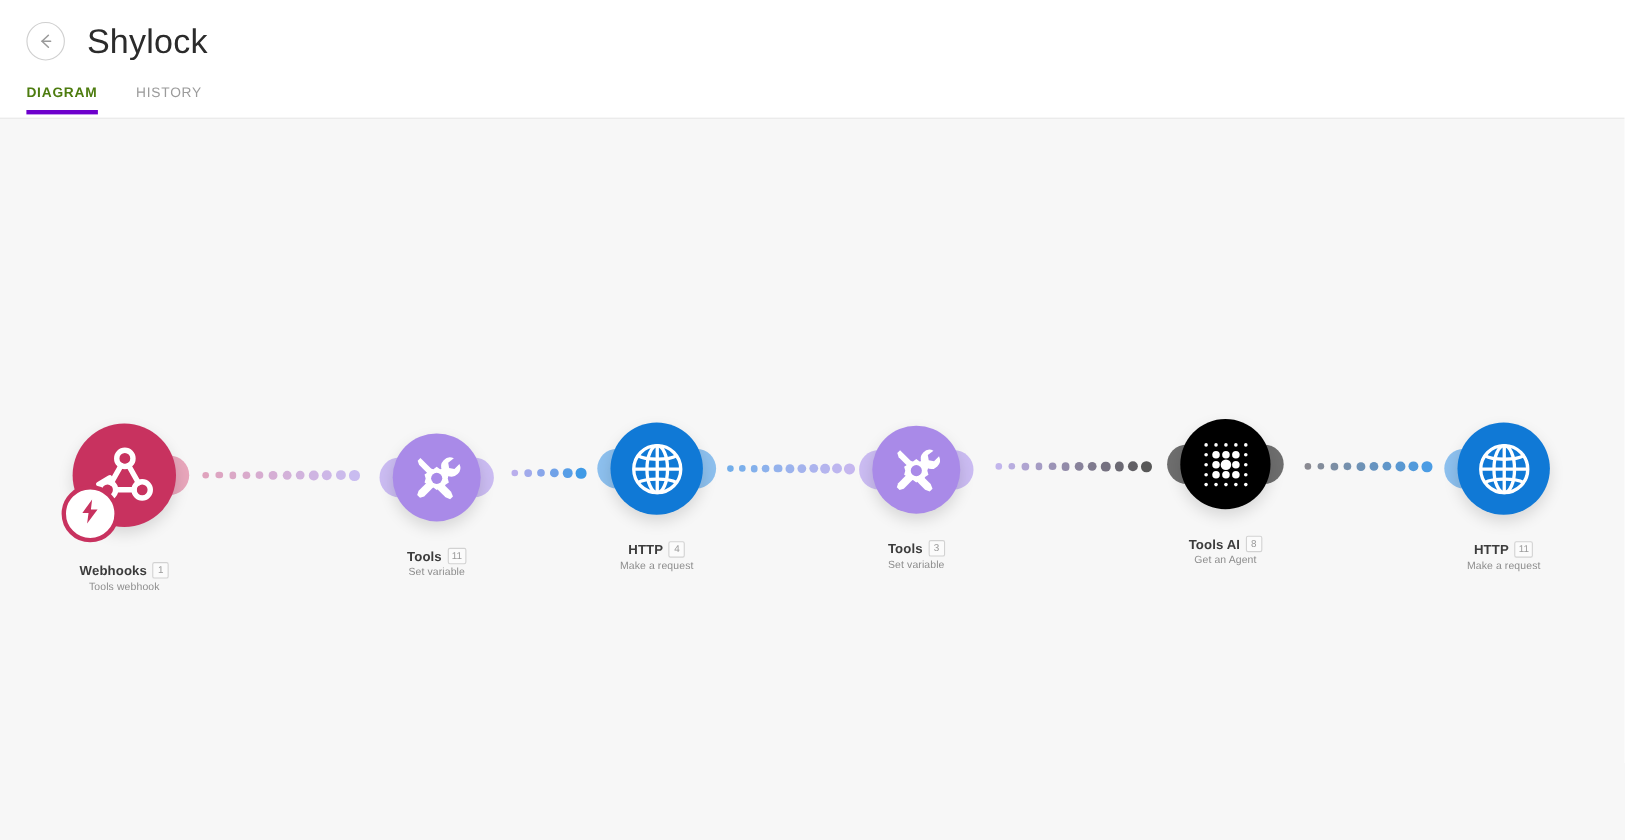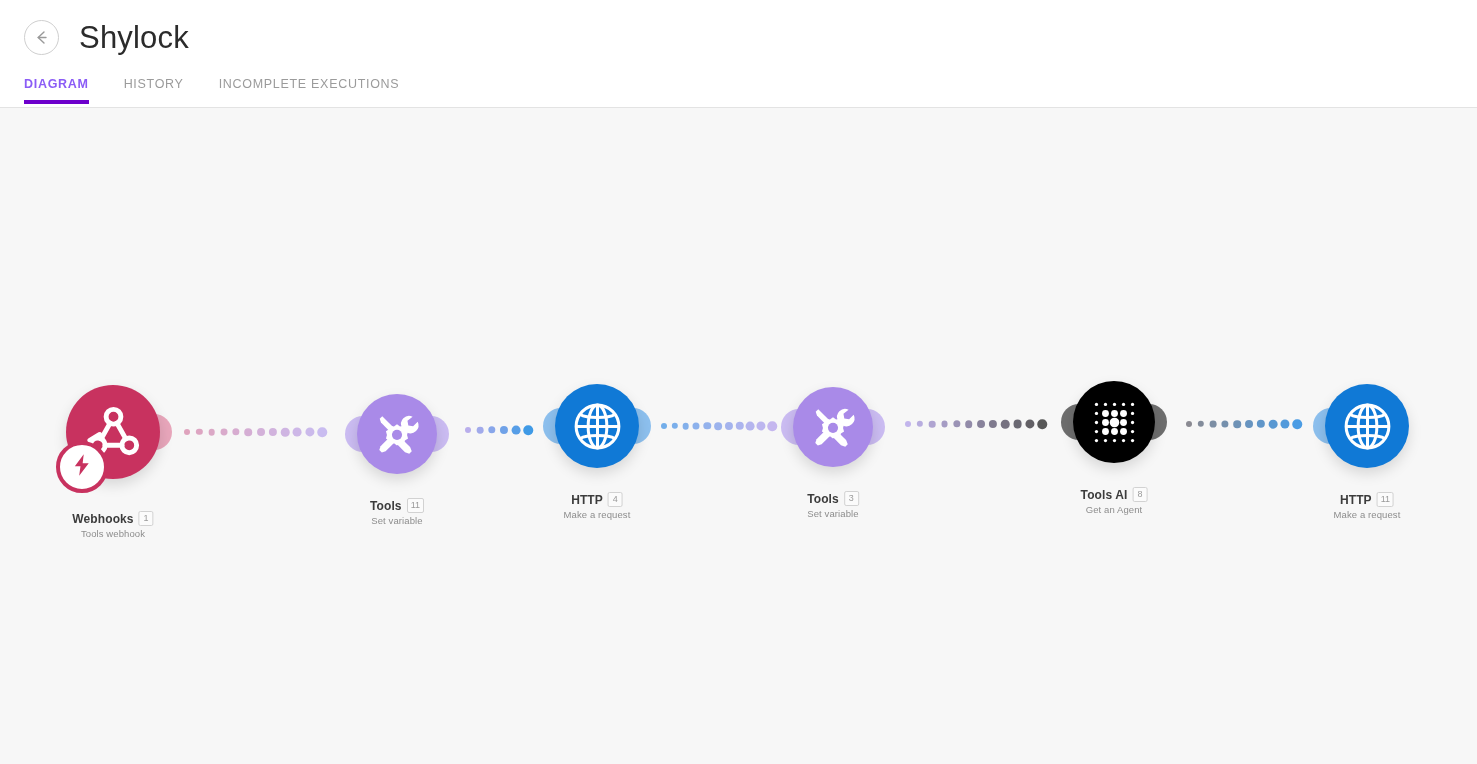--- a/index.html
+++ b/index.html
@@ -73,21 +73,21 @@
     color: #9b9b9b;
     text-transform: uppercase;
     padding: 0 0 13px 0;
     margin-right: 35px;
     cursor: pointer;
     white-space: nowrap;
     background: none;
     border: none;
     font-family: "Liberation Sans", sans-serif;
   }
-  .tab.active { color: #8b5cf6; font-weight: 700; }
+  .tab.active { color: #4d7c0f; font-weight: 700; }
   .tab.active::after {
     content: "";
     position: absolute;
     left: 0; right: 0; bottom: 0;
     height: 4px;
     background: #6d00cc;
   }
 
   .header-divider {
     position: absolute;
@@ -214,21 +214,20 @@
             <path d="M6.2 9.5 L14 9.5" fill="none" stroke="#9a9a9a" stroke-width="1.4" stroke-linecap="round"></path>
           </svg>
         </span>
       </div>
       <div class="page-title">Shylock</div>
     </div>
 
     <div class="tabs">
       <button class="tab active">DIAGRAM</button>
       <button class="tab">HISTORY</button>
-      <button class="tab">INCOMPLETE EXECUTIONS</button>
     </div>
 
     <div class="header-divider"></div>
   </div>
 
   <div class="canvas">
     <div class="flow" id="flow">
         <div class="conn" style="left: 0px; top: 324px; width: 1477px;">
           <div class="dot" style="width: 6px; height: 6px; left: 187px; top: 0px; background: rgb(223, 163, 189);"></div>
           <div class="dot" style="width: 6.31818px; height: 6.31818px; left: 199.273px; top: 0px; background: rgb(221, 165, 194);"></div>

